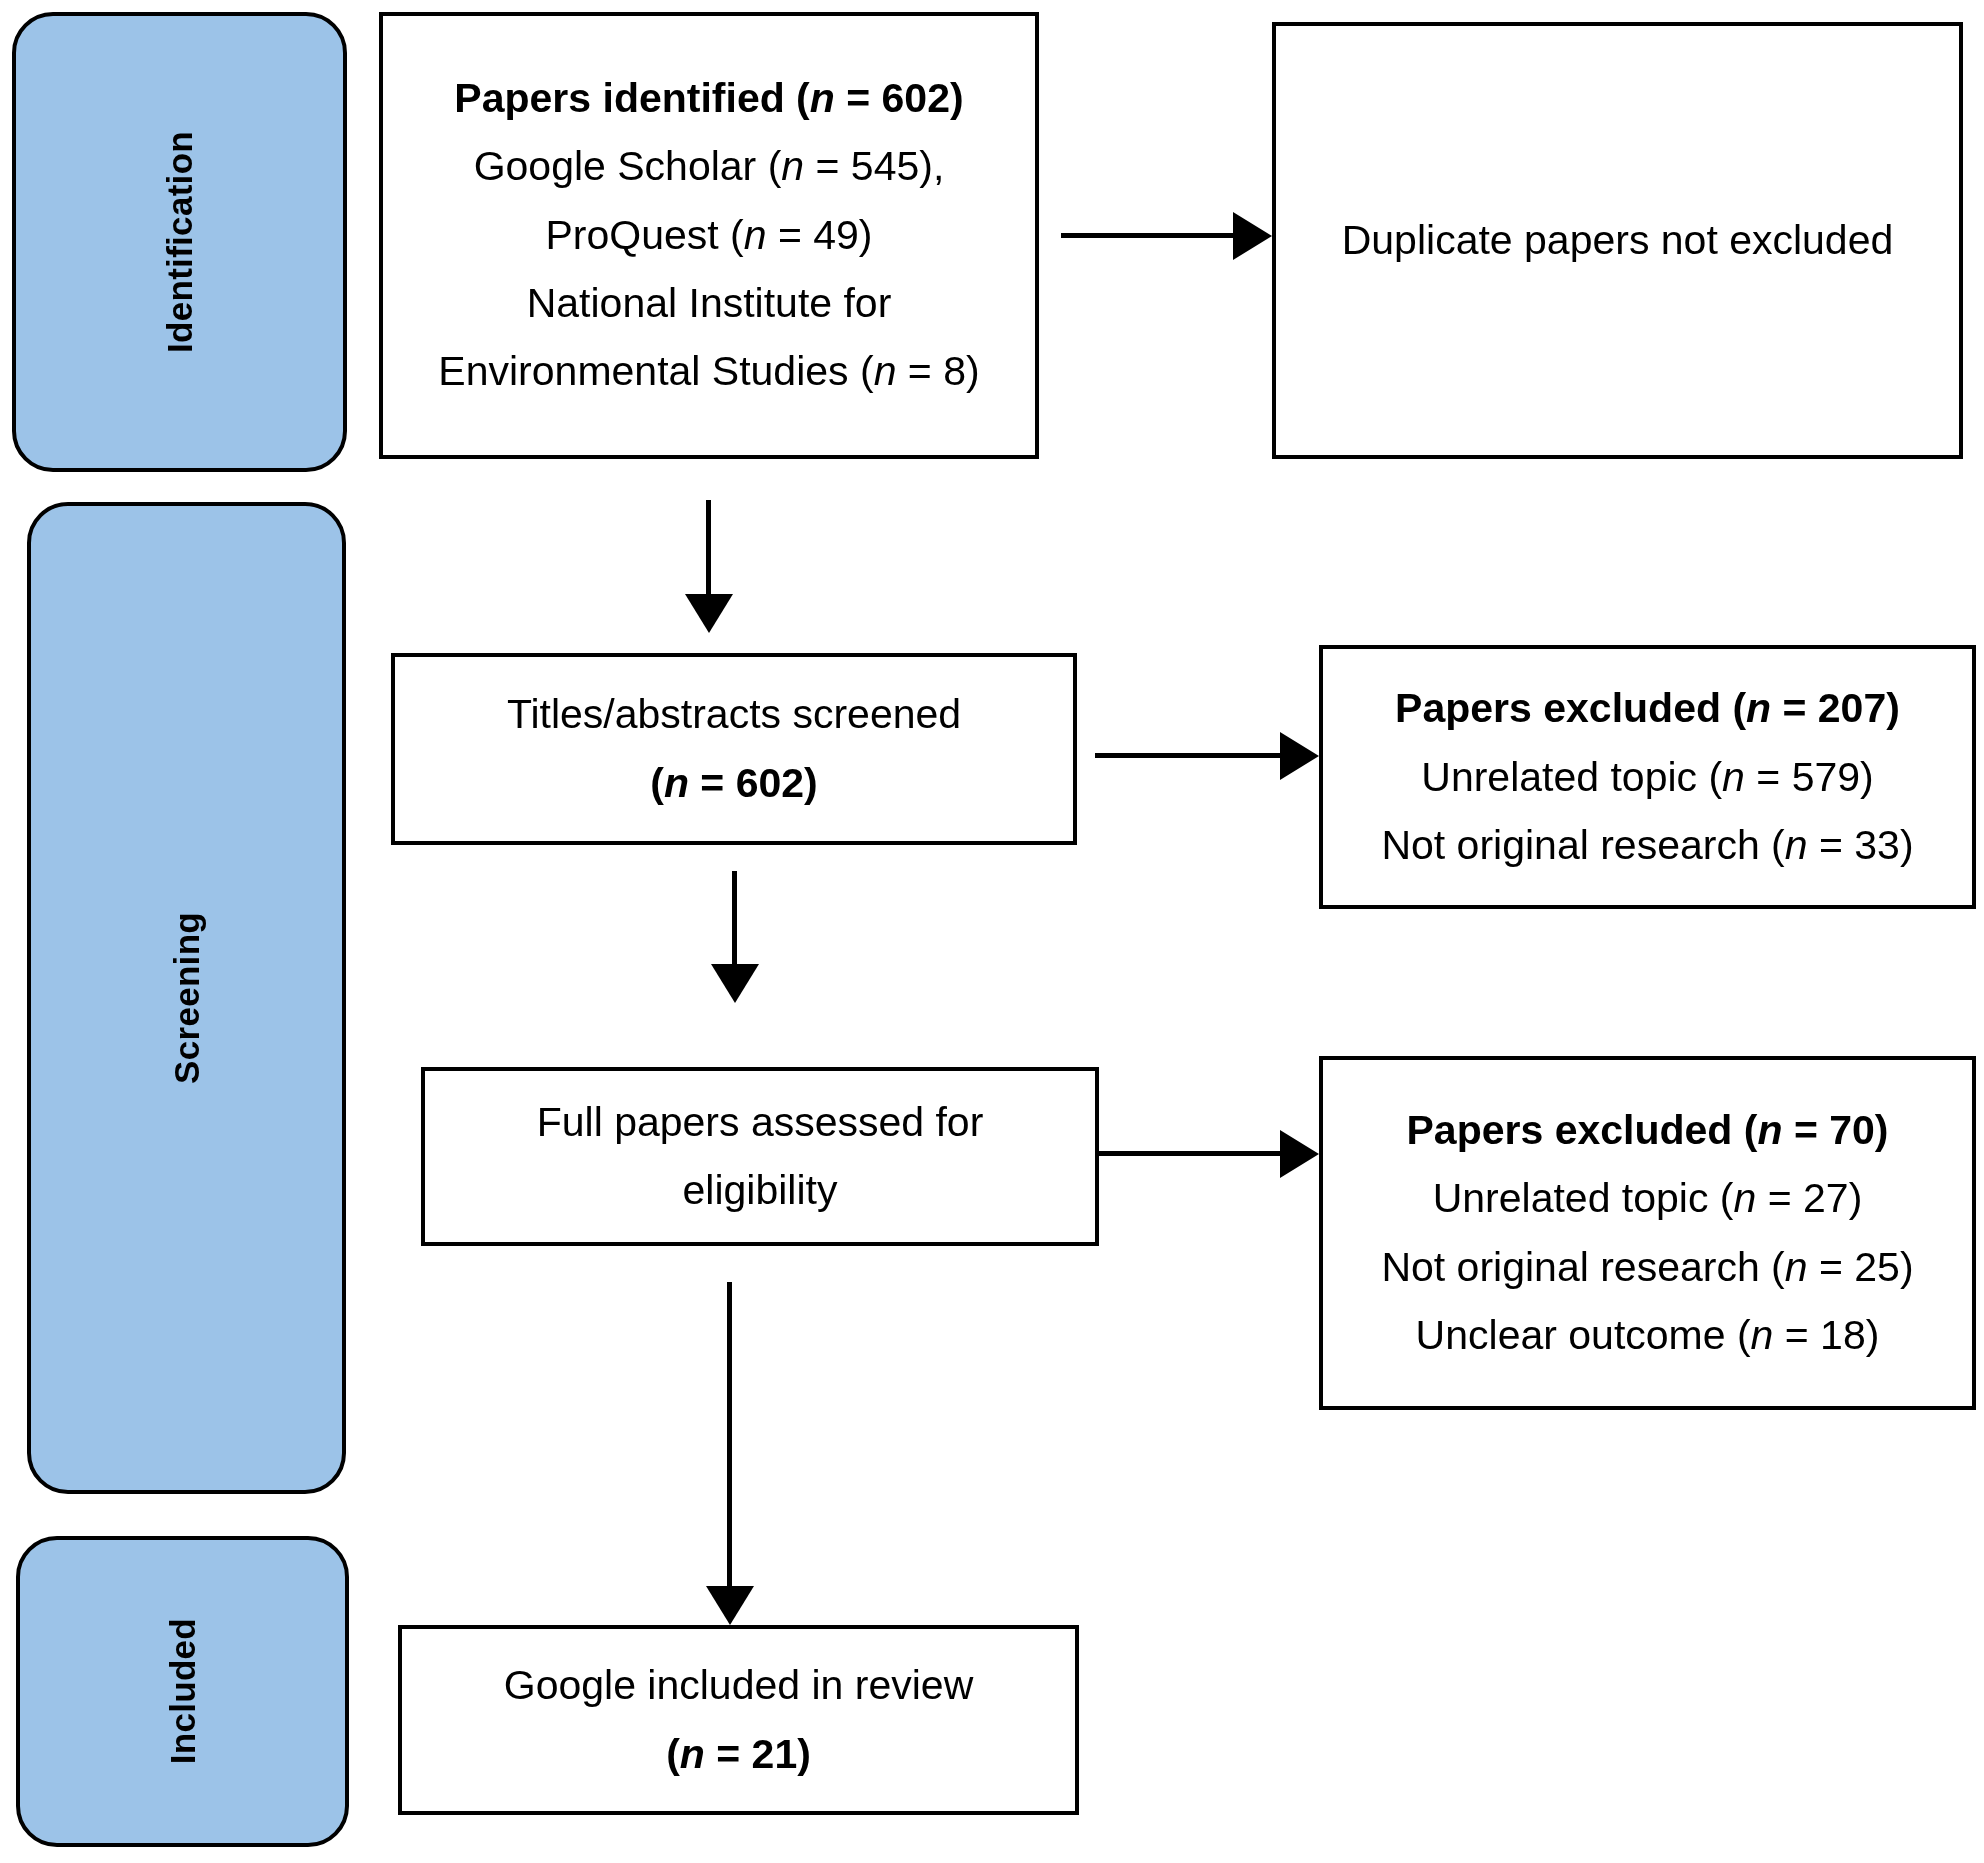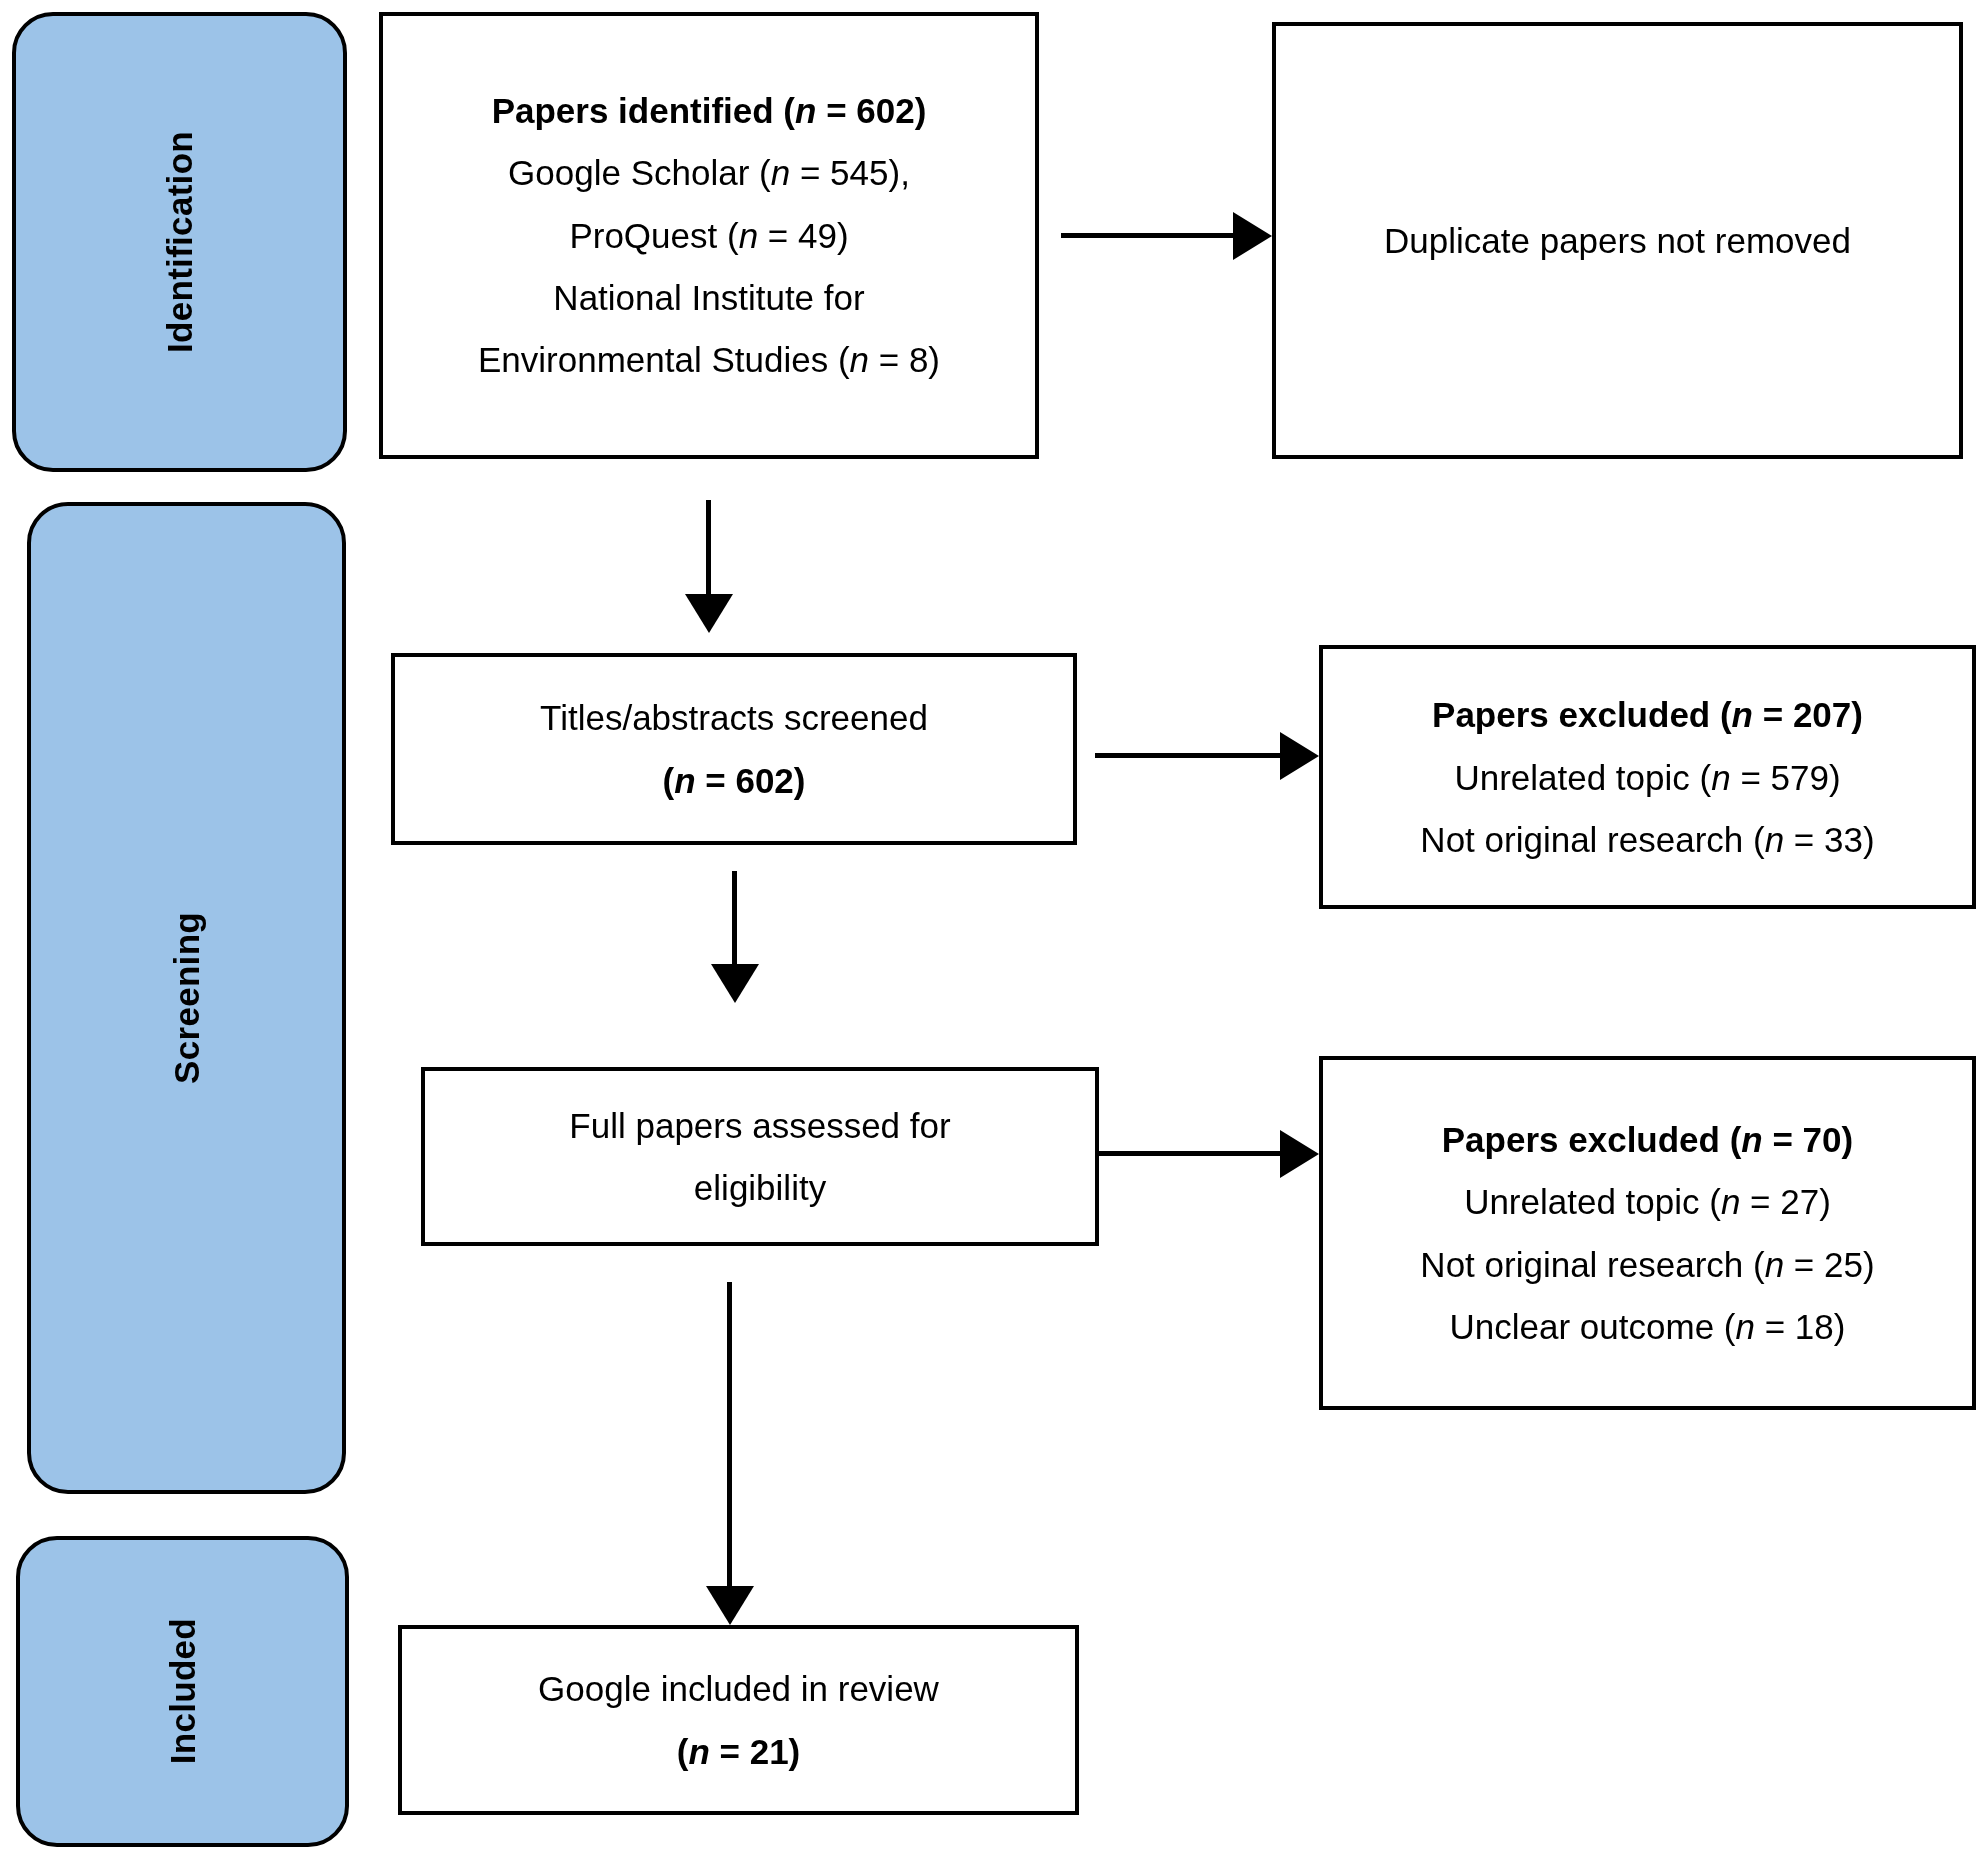--- a/index.html
+++ b/index.html
@@ -44,21 +44,21 @@
     background: #ffffff;
     border: 4.7px solid #000000;
     box-sizing: border-box;
     display: flex;
     flex-direction: column;
     align-items: center;
     justify-content: center;
     text-align: center;
   }
   .pline {
-    font-size: 35px;
+    font-size: 41px;
     line-height: 1.0;
     white-space: nowrap;
     margin: 0;
     padding: 0;
   }
   .pline + .pline { margin-top: 27.4px; }
   .b { font-weight: bold; }
   .it { font-style: italic; }
 
   
@@ -126,21 +126,21 @@
 
   <div class="pbox" style="left:379px; top:11.6px; width:660px; height:447px;">
     <p class="pline b"><span>Papers identified (</span><i class="it">n</i><span> = 602)</span></p>
     <p class="pline"><span>Google Scholar (</span><i class="it">n</i><span> = 545),</span></p>
     <p class="pline"><span>ProQuest (</span><i class="it">n</i><span> = 49)</span></p>
     <p class="pline"><span>National Institute for</span><i class="it"></i><span></span></p>
     <p class="pline"><span>Environmental Studies (</span><i class="it">n</i><span> = 8)</span></p>
   </div>
 
   <div class="pbox" style="left:1272px; top:22px; width:691px; height:437px;">
-    <p class="pline"><span>Duplicate papers not removed</span></p>
+    <p class="pline"><span>Duplicate papers not excluded</span></p>
   </div>
 
   <div class="arrow-h" style="left:1061px; top:211px; width:211px; height:49px;">
     <div class="shaft" style="width:174px;"></div>
     <div class="head"></div>
   </div>
 
   <div class="arrow-v" style="left:684px; top:500px; width:49px; height:133px;">
     <div class="shaft" style="height:95px;"></div>
     <div class="head"></div>

